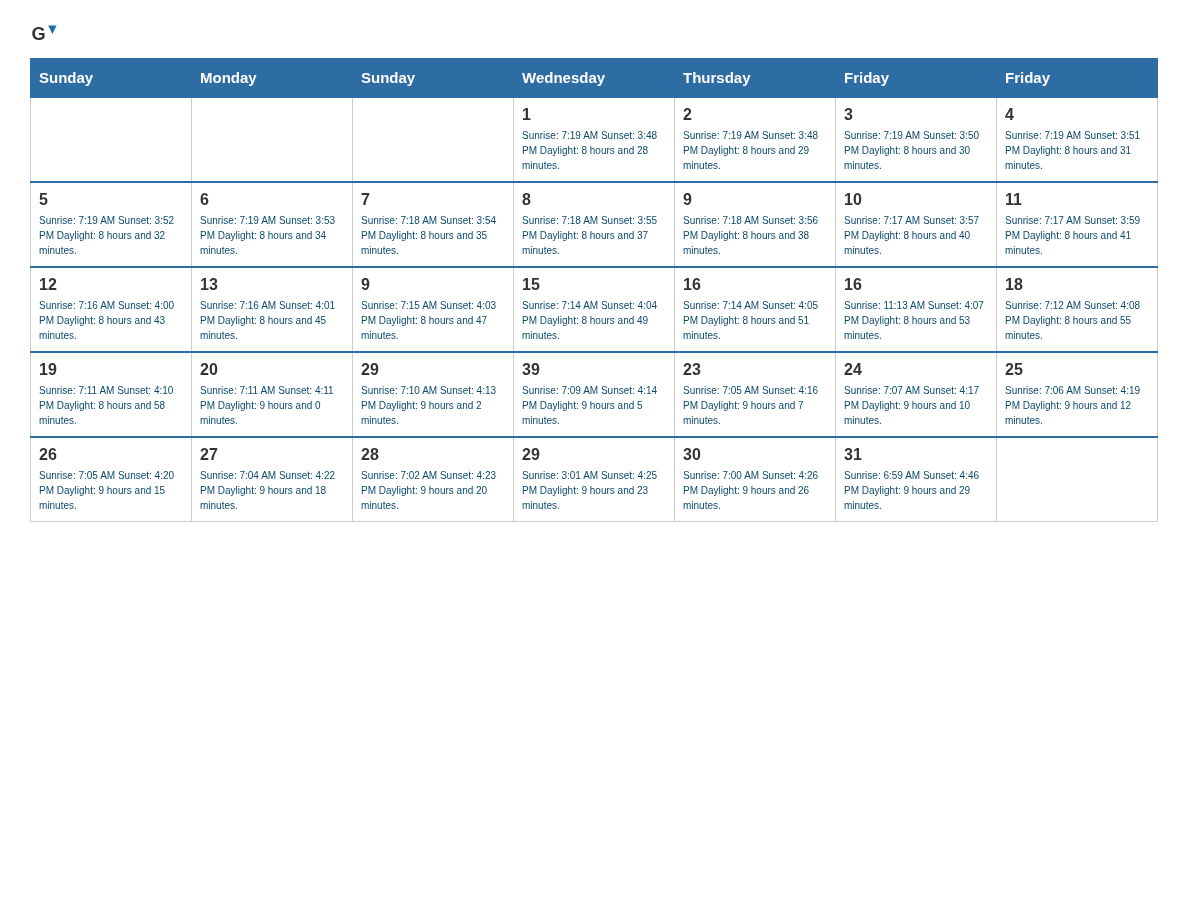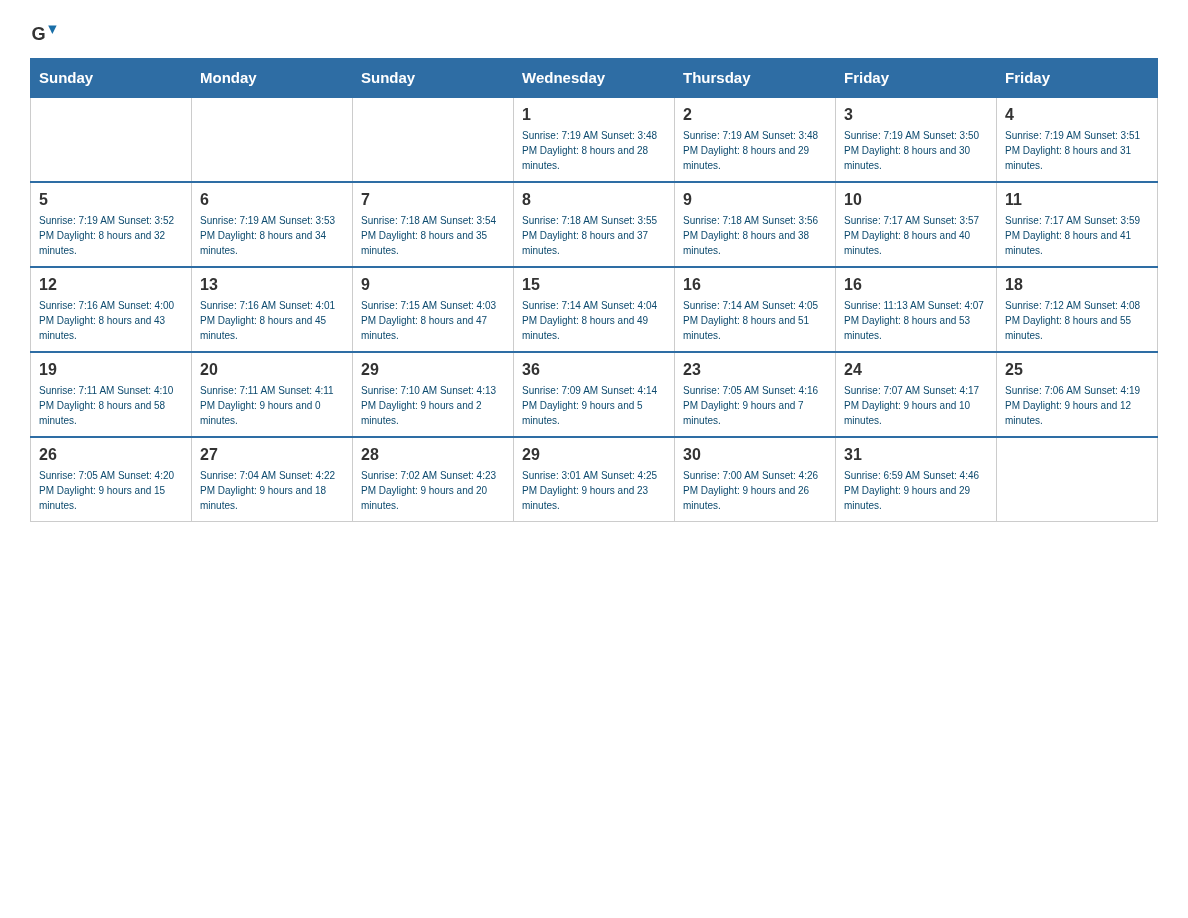--- a/index.html
+++ b/index.html
@@ -276,21 +276,21 @@
 and 0 minutes.</div>
         </td>
         <td>
           <div class="day-number">29</div>
           <div class="day-info">Sunrise: 7:10 AM
 Sunset: 4:13 PM
 Daylight: 9 hours
 and 2 minutes.</div>
         </td>
         <td>
-          <div class="day-number">36</div>
+          <div class="day-number">39</div>
           <div class="day-info">Sunrise: 7:09 AM
 Sunset: 4:14 PM
 Daylight: 9 hours
 and 5 minutes.</div>
         </td>
         <td>
           <div class="day-number">23</div>
           <div class="day-info">Sunrise: 7:05 AM
 Sunset: 4:16 PM
 Daylight: 9 hours

